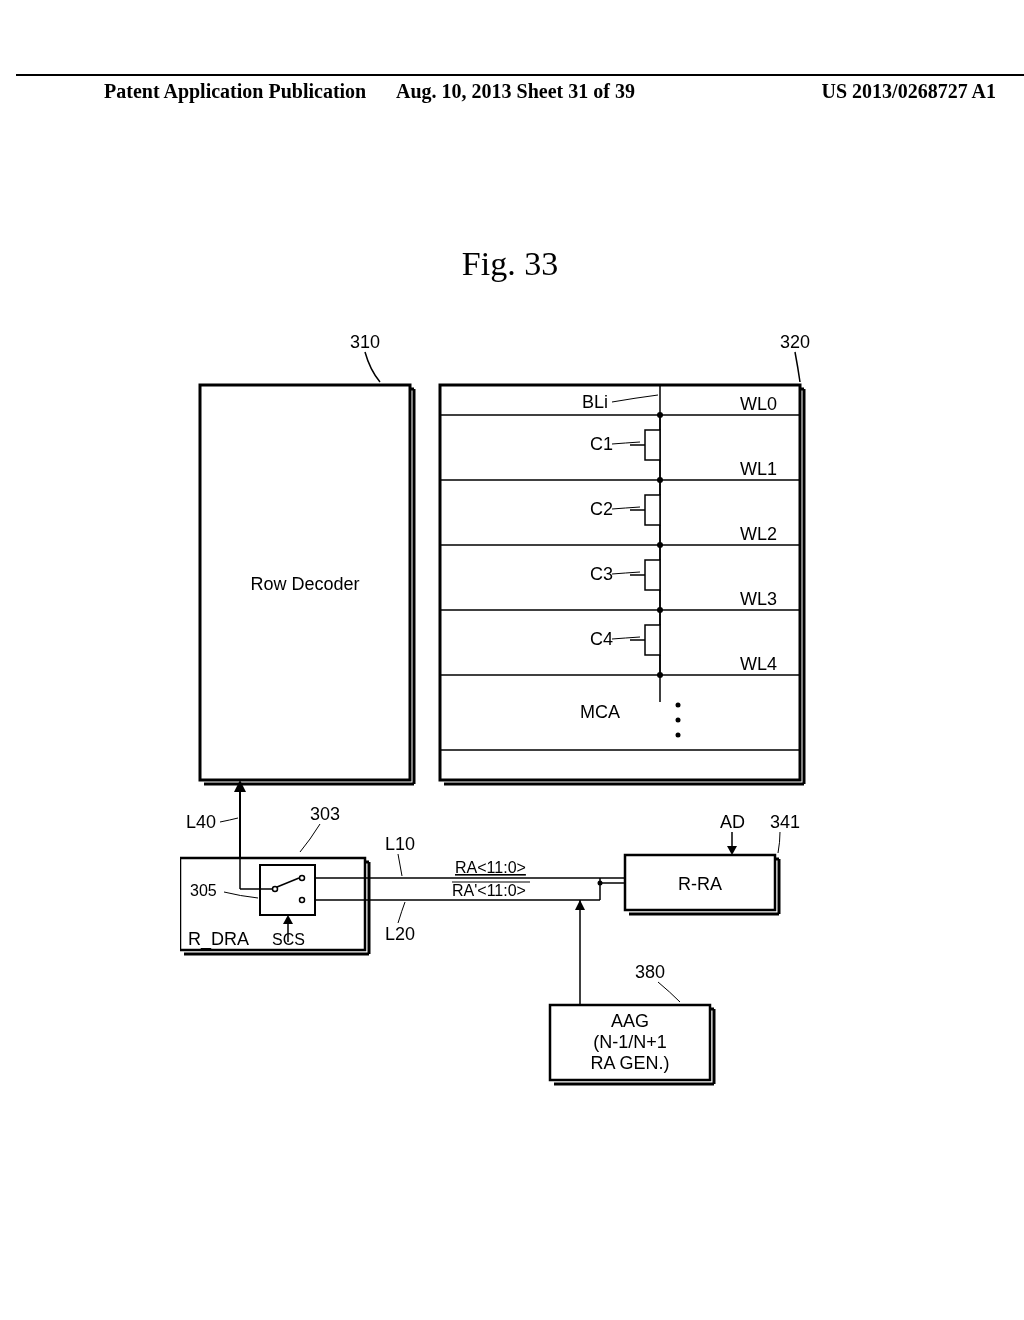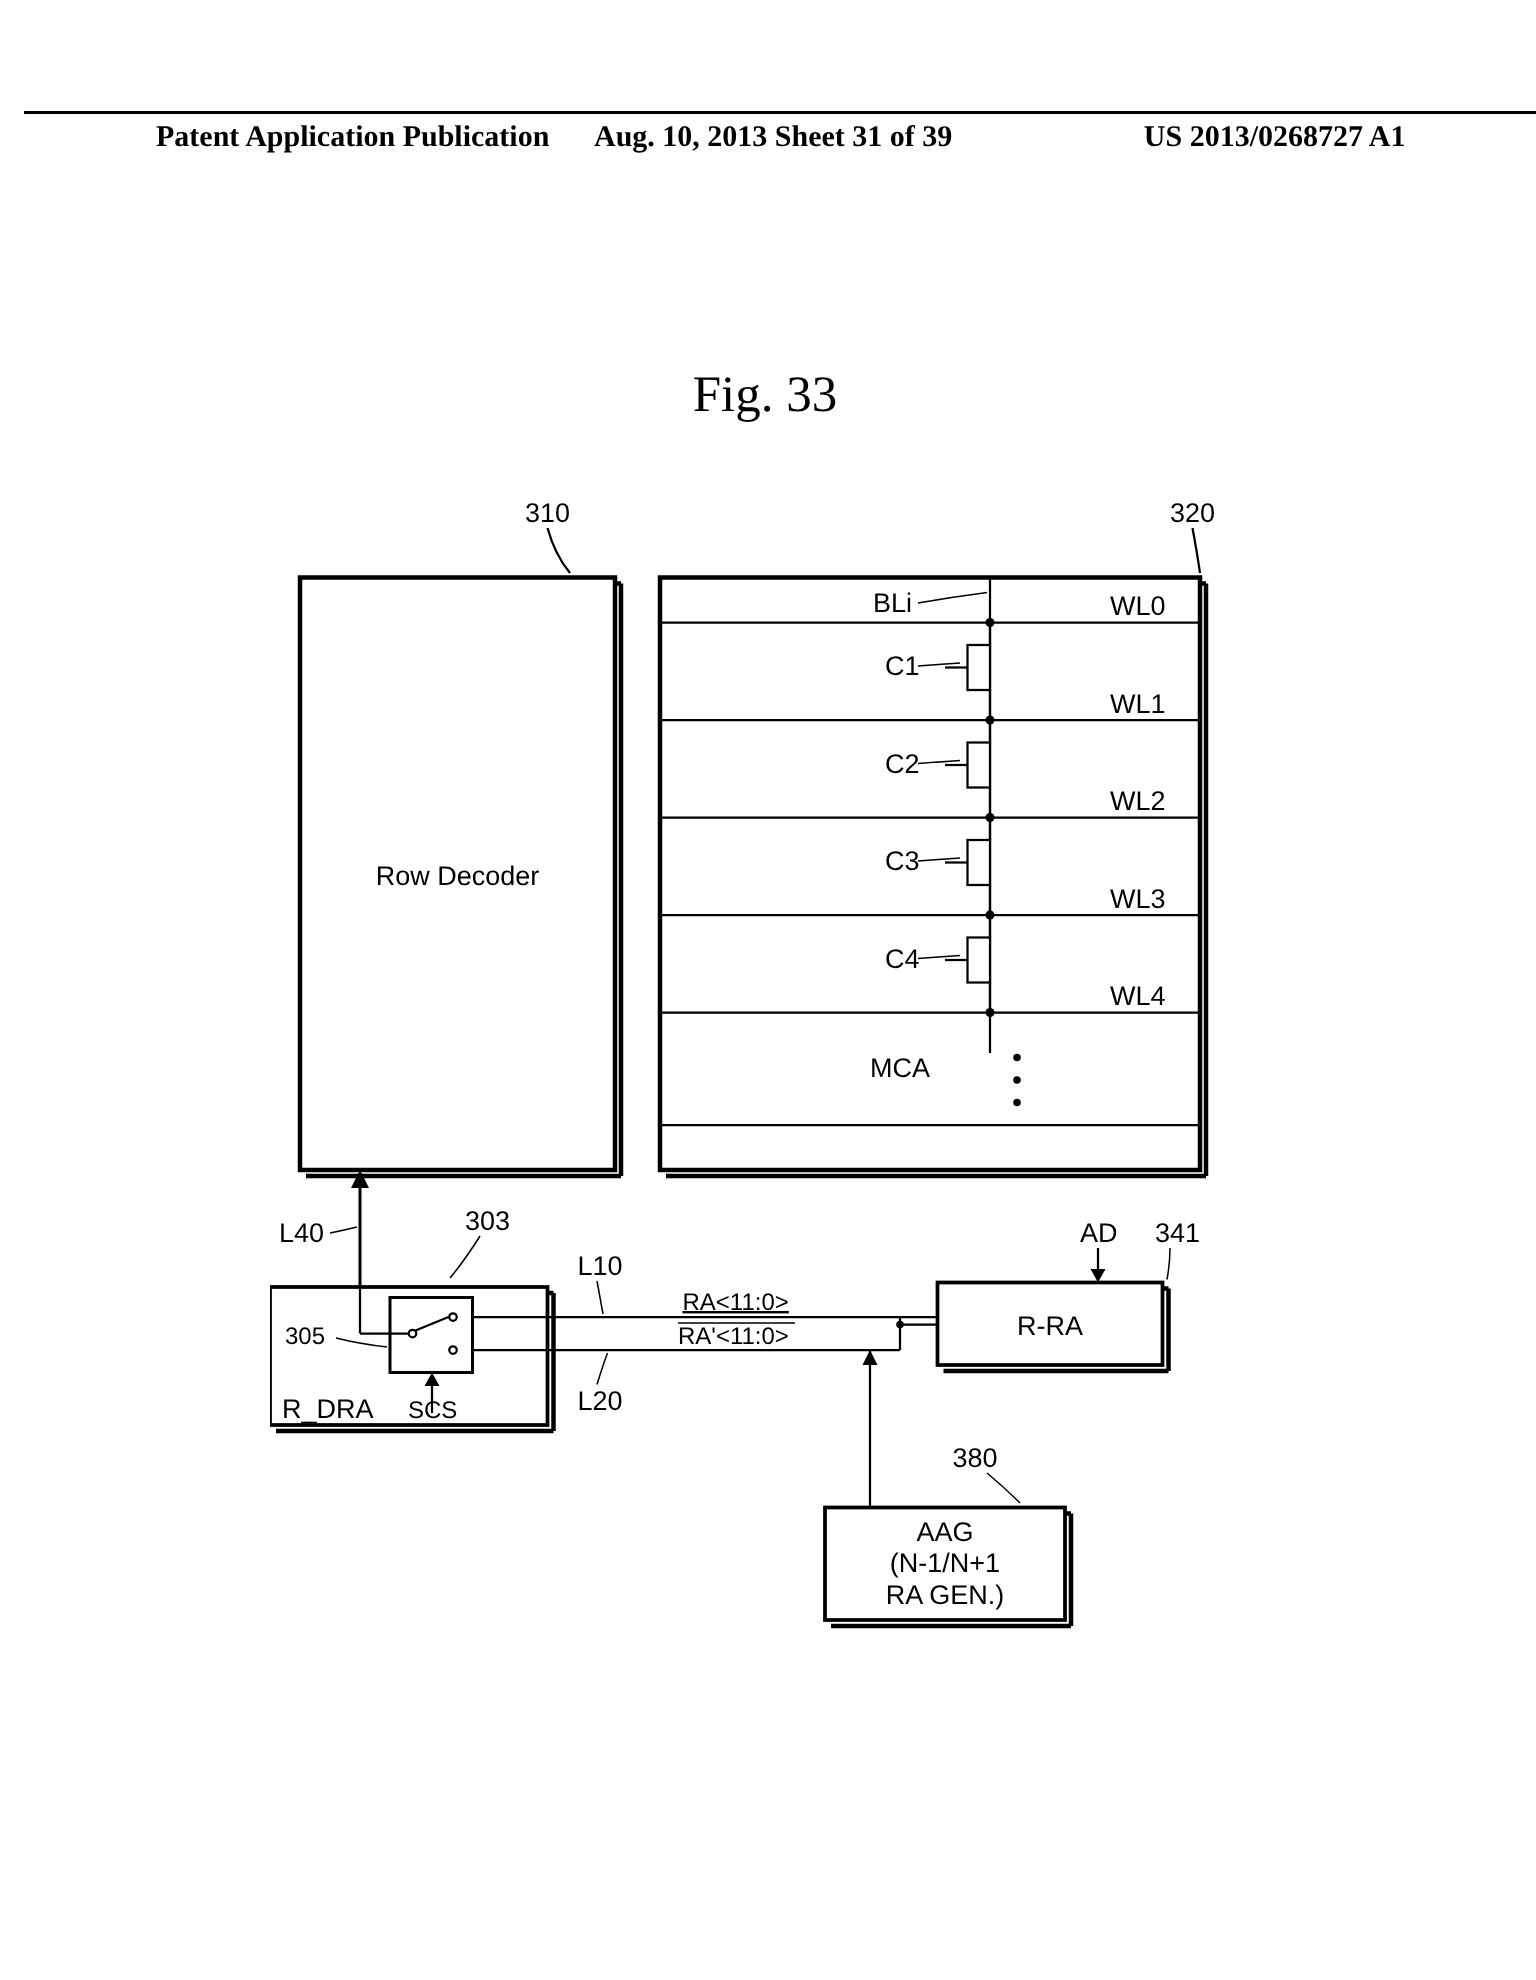--- a/index.html
+++ b/index.html
@@ -22,21 +22,21 @@
     border-top: 2px solid #000;
     display: flex;
     justify-content: space-between;
     font-family: "Times New Roman", serif;
     font-size: 20px;
     font-weight: bold;
     padding-top: 4px;
   }
   .header .left { margin-left: 88px; }
   .header .mid { position: absolute; left: 380px; }
-  .header .right { margin-right: 103px; }
+  .header .right { margin-right: 44px; }
   .figtitle {
     position: absolute;
     top: 245px;
     width: 1020px;
     text-align: center;
     font-family: "Times New Roman", serif;
     font-size: 34px;
     font-weight: normal;
   }
   .diagram {

